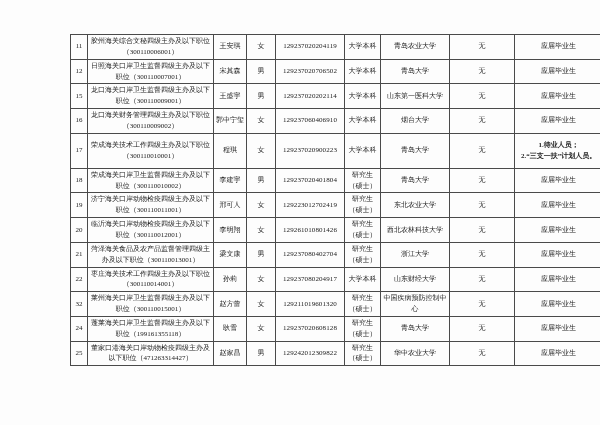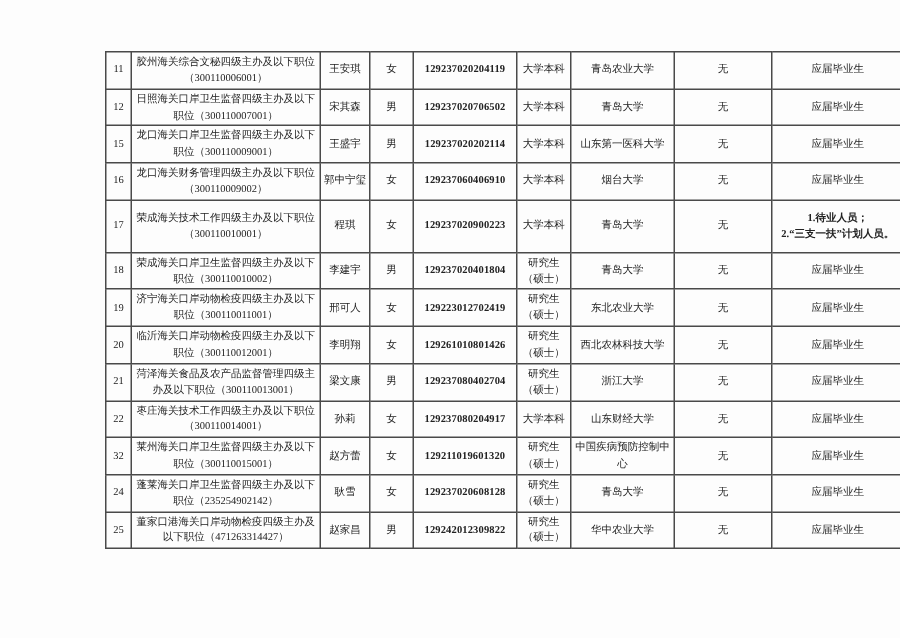--- a/index.html
+++ b/index.html
@@ -39,21 +39,20 @@
   td.pos{
     text-align:justify;
     text-justify:inter-ideograph;
     padding:1px 4px;
   }
   td.pre{white-space:pre-line;}
   td.left{text-align:left;padding-left:4px;font-weight:bold;}
   td.id{
     font-size:6.8px;
     letter-spacing:0.1px;
-    font-weight:bold;
   }
 </style>
 </head>
 <body>
 
 <div class="page">
   <table class="roster">
     <colgroup>
       <col style="width:17px">
       <col style="width:126px">
@@ -188,21 +187,21 @@
           <td>女</td>
           <td class="id">129211019601320</td>
           <td class="pre">研究生
 （硕士）</td>
           <td>中国疾病预防控制中心</td>
           <td>无</td>
           <td class="pre">应届毕业生</td>
         </tr>
         <tr>
           <td>24</td>
-          <td class="pos">蓬莱海关口岸卫生监督四级主办及以下职位（235254902142）</td>
+          <td class="pos">蓬莱海关口岸卫生监督四级主办及以下职位（199161355118）</td>
           <td>耿雪</td>
           <td>女</td>
           <td class="id">129237020608128</td>
           <td class="pre">研究生
 （硕士）</td>
           <td>青岛大学</td>
           <td>无</td>
           <td class="pre">应届毕业生</td>
         </tr>
         <tr>

